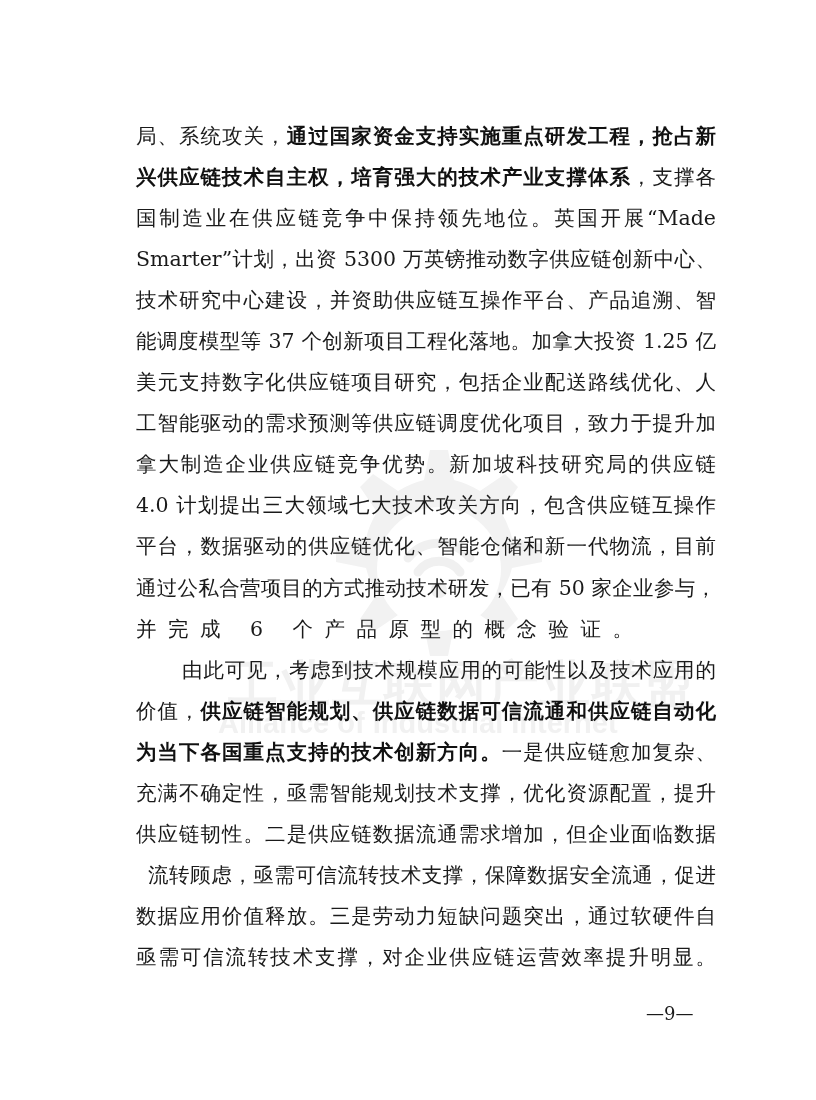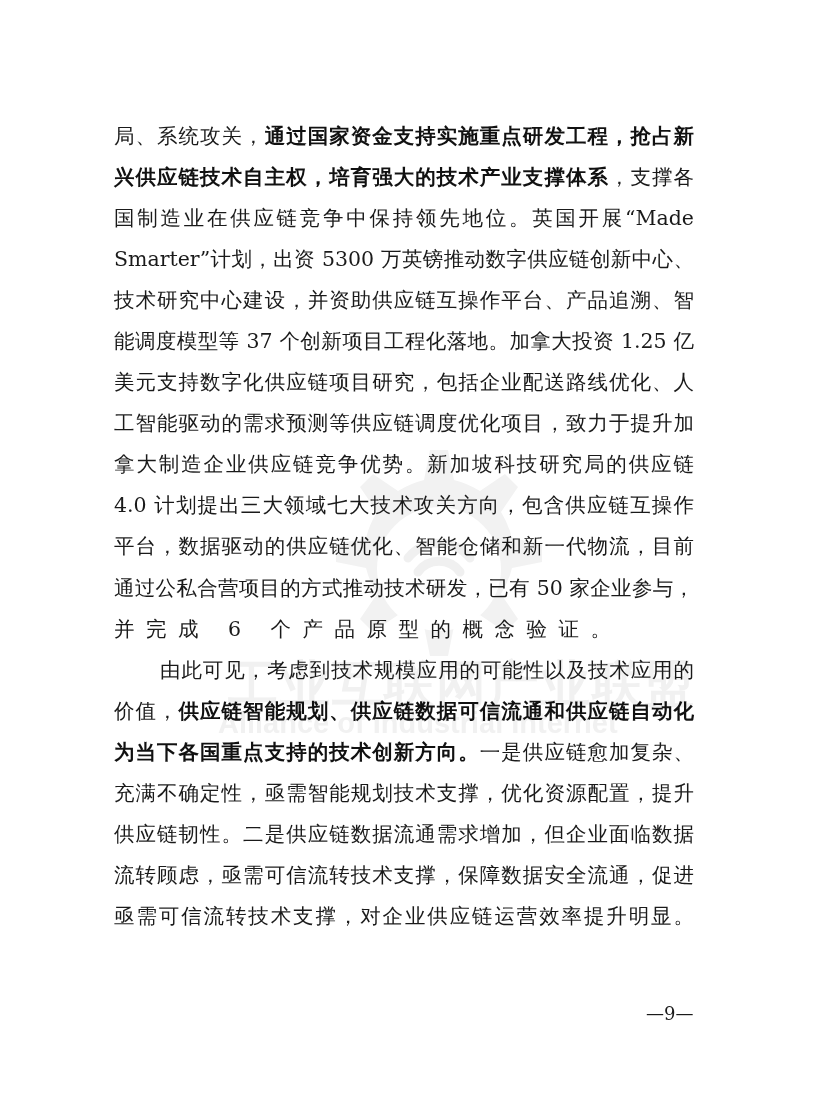--- a/index.html
+++ b/index.html
@@ -56,21 +56,21 @@
       top: 706px;
       font-family: Liberation Sans, sans-serif;
       font-weight: bold;
       font-size: 29px;
       color: #f1f1f1;
       white-space: nowrap;
       line-height: 34px;
     }
     .text-block {
       position: absolute;
-      left: 114px;
+      left: 136px;
       top: 116px;
       width: 580px;
       z-index: 1;
     }
     .line {
       height: 41.05px;
       line-height: 41px;
       font-size: 20.5px;
       white-space: nowrap;
       text-align: justify;
@@ -131,18 +131,19 @@
       <div class="line"><span style="letter-spacing: 0px;">拿大制造企业供应链竞争优势。新加坡科技研究局的供应链</span></div>
       <div class="line"><span style="letter-spacing: 0px;">4.0 计划提出三大领域七大技术攻关方向，包含供应链互操作</span></div>
       <div class="line"><span style="letter-spacing: 0px;">平台，数据驱动的供应链优化、智能仓储和新一代物流，目前</span></div>
       <div class="line"><span style="letter-spacing: 0px;">通过公私合营项目的方式推动技术研发，已有 50 家企业参与，</span></div>
       <div class="line last"><span>并完成 6 个产品原型的概念验证。</span></div>
       <div class="line indent"><span style="letter-spacing: 0px;">由此可见，考虑到技术规模应用的可能性以及技术应用的</span></div>
       <div class="line"><span style="letter-spacing: 0px; margin-top: 45px;">价值，</span><span class="b" style="letter-spacing: 0px;">供应链智能规划、供应链数据可信流通和供应链自动化</span></div>
       <div class="line"><span class="b" style="letter-spacing: 0px;">为当下各国重点支持的技术创新方向。</span><span style="letter-spacing: 0px;">一是供应链愈加复杂、</span></div>
       <div class="line"><span style="letter-spacing: 0px;">充满不确定性，亟需智能规划技术支撑，优化资源配置，提升</span></div>
       <div class="line"><span style="letter-spacing: 0px;">供应链韧性。二是供应链数据流通需求增加，但企业面临数据</span></div>
-      <div class="line"><span style="letter-spacing: 0px;">流转顾虑，亟需可信流转技术支撑，保障数据安全流通，促进</span></div>
+      <div class="line"><span style="letter-spacing: 0px; margin-left: 12px;">流转顾虑，亟需可信流转技术支撑，保障数据安全流通，促进</span></div>
+      <div class="line"><span style="letter-spacing: 0px;">数据应用价值释放。三是劳动力短缺问题突出，通过软硬件自</span></div>
       <div class="line"><span style="letter-spacing: 0px;">亟需可信流转技术支撑，对企业供应链运营效率提升明显。</span></div>
     </div>
 
   <div class="page-number">—9—</div>
 </div>
 
 </body></html>

